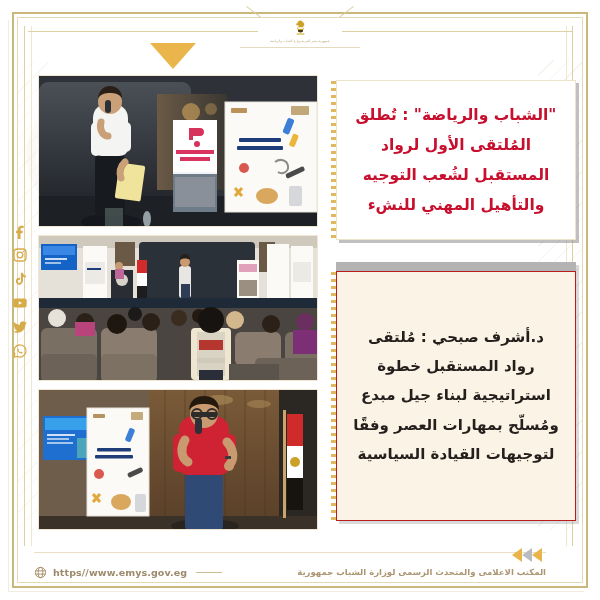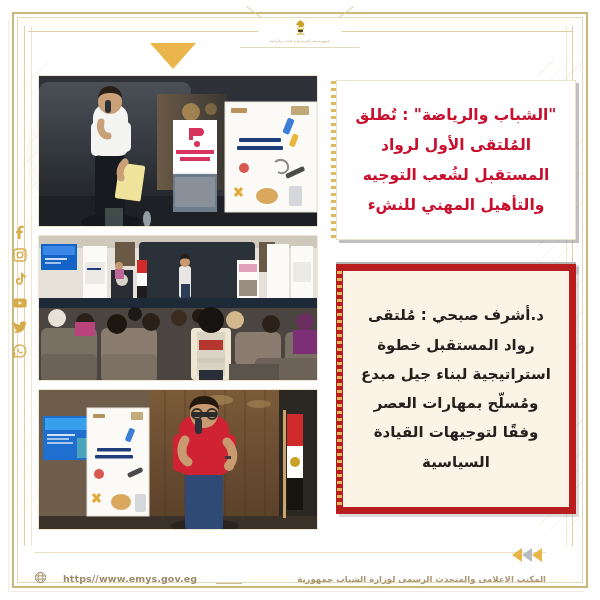--- a/index.html
+++ b/index.html
@@ -170,23 +170,23 @@
     width: 240px; height: 9px;
     background: #b3b3b3;
     box-shadow: 3px 3px 0 rgba(140,140,140,0.35);
   }
   .card-2-orange {
     position: absolute; left: 336px; top: 271px;
     width: 240px; height: 9px;
     background: #f7d9a8;
   }
   .card-2 {
-    left: 336px; top: 264px; width: 240px; height: 250px;
+    left: 336px; top: 271px; width: 240px; height: 250px;
     background: #faf3e6;
-    border: 7px solid #b91c1c;
+    border: 1px solid #b91c1c;
     display: flex; align-items: center; justify-content: center;
     padding: 6px 16px;
     box-shadow: 3px 3px 0 rgba(150,150,150,0.35);
   }
   .ar-text {
     direction: rtl; text-align: center;
     font-family: "DejaVu Sans", "Liberation Sans", sans-serif;
     font-weight: bold;
   }
   .headline {
@@ -200,21 +200,21 @@
 
   
   .footer-rule {
     position: absolute; left: 34px; top: 552px;
     width: 512px; height: 0;
     border-top: 1px solid #ecdfc2;
   }
   .footer {
     position: absolute; left: 34px; top: 560px;
     width: 512px; height: 24px;
-    display: flex; align-items: flex-end; gap: 16px;
+    display: flex; align-items: center; gap: 6px;
   }
   .globe-icon { width: 13px; height: 13px; flex: 0 0 13px; }
   .footer-url {
     font-family: "DejaVu Sans", "Liberation Sans", sans-serif;
     font-size: 9.5px; font-weight: bold; color: #9c8a6b;
     letter-spacing: .1px; white-space: nowrap;
   }
   .footer-dash {
     flex: 0 0 26px; height: 0; border-top: 1px solid #cdbb96;
     margin: 0 3px;

